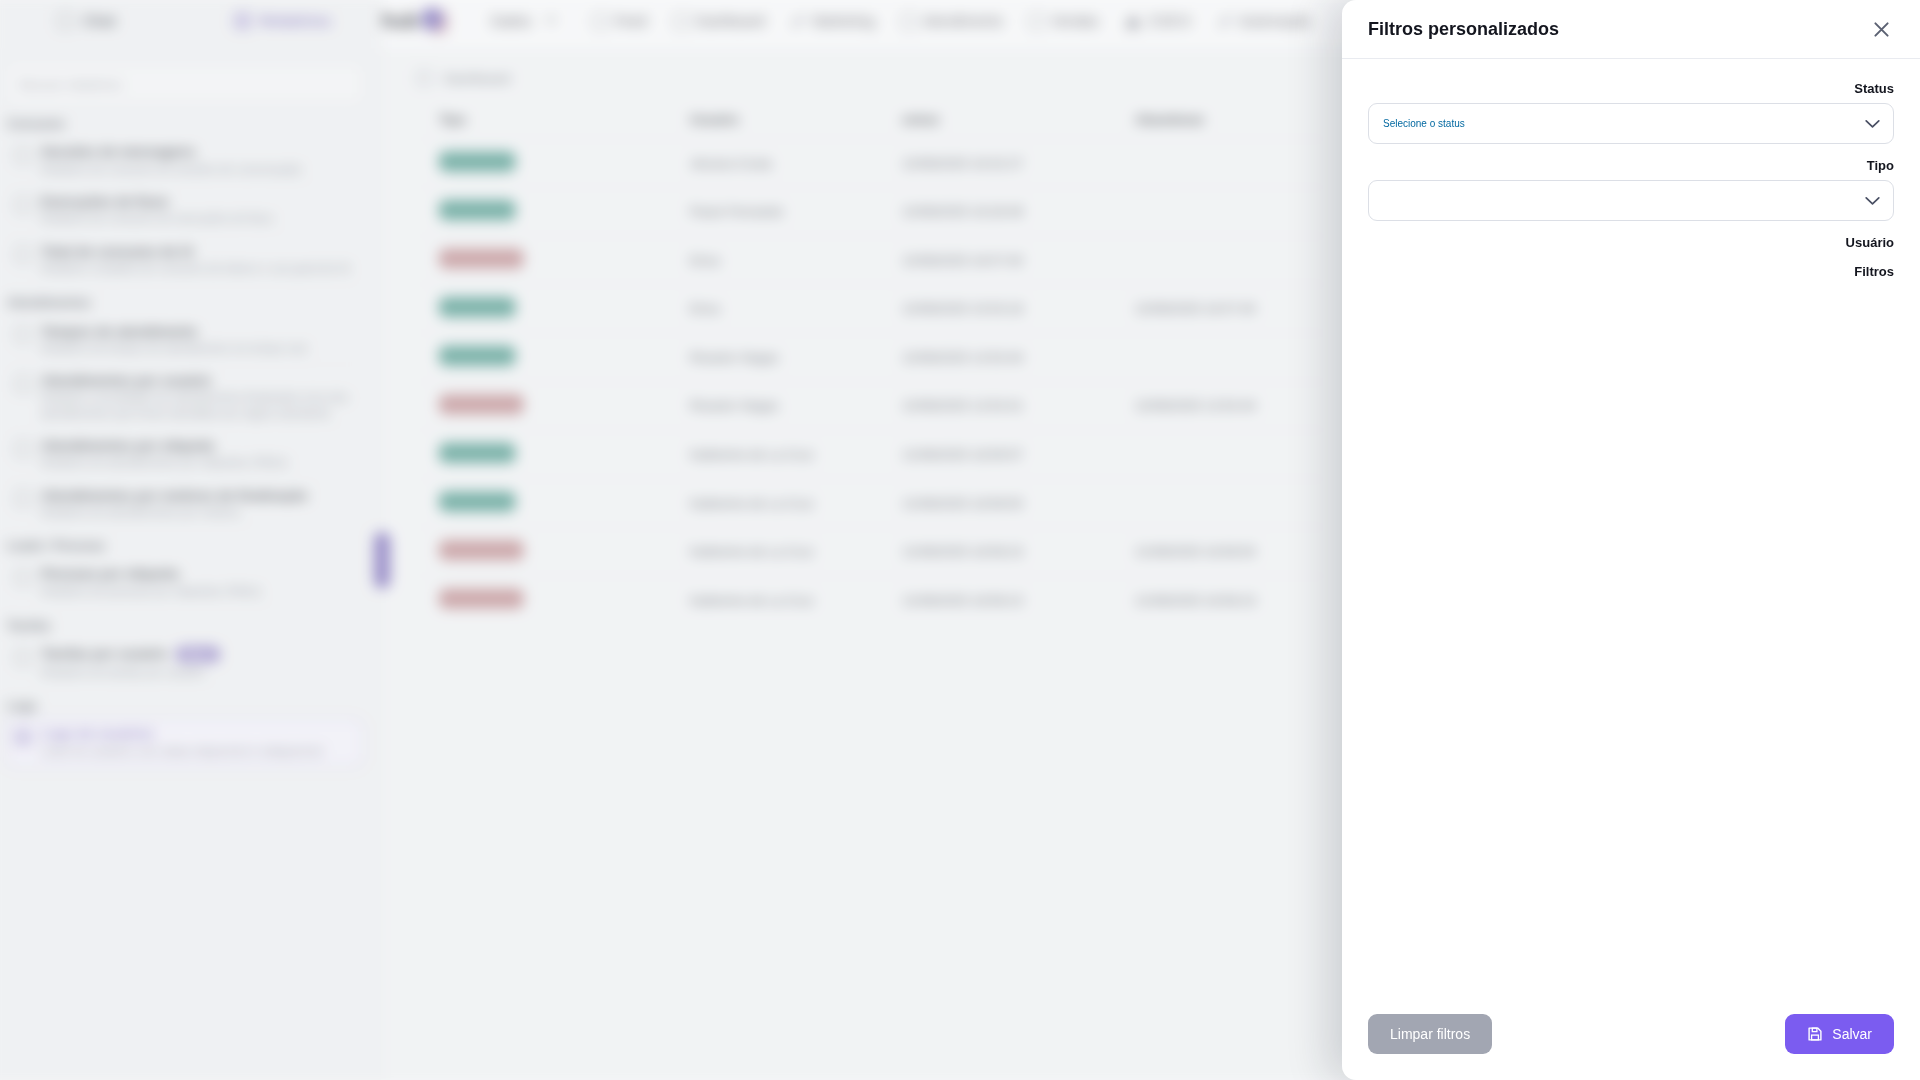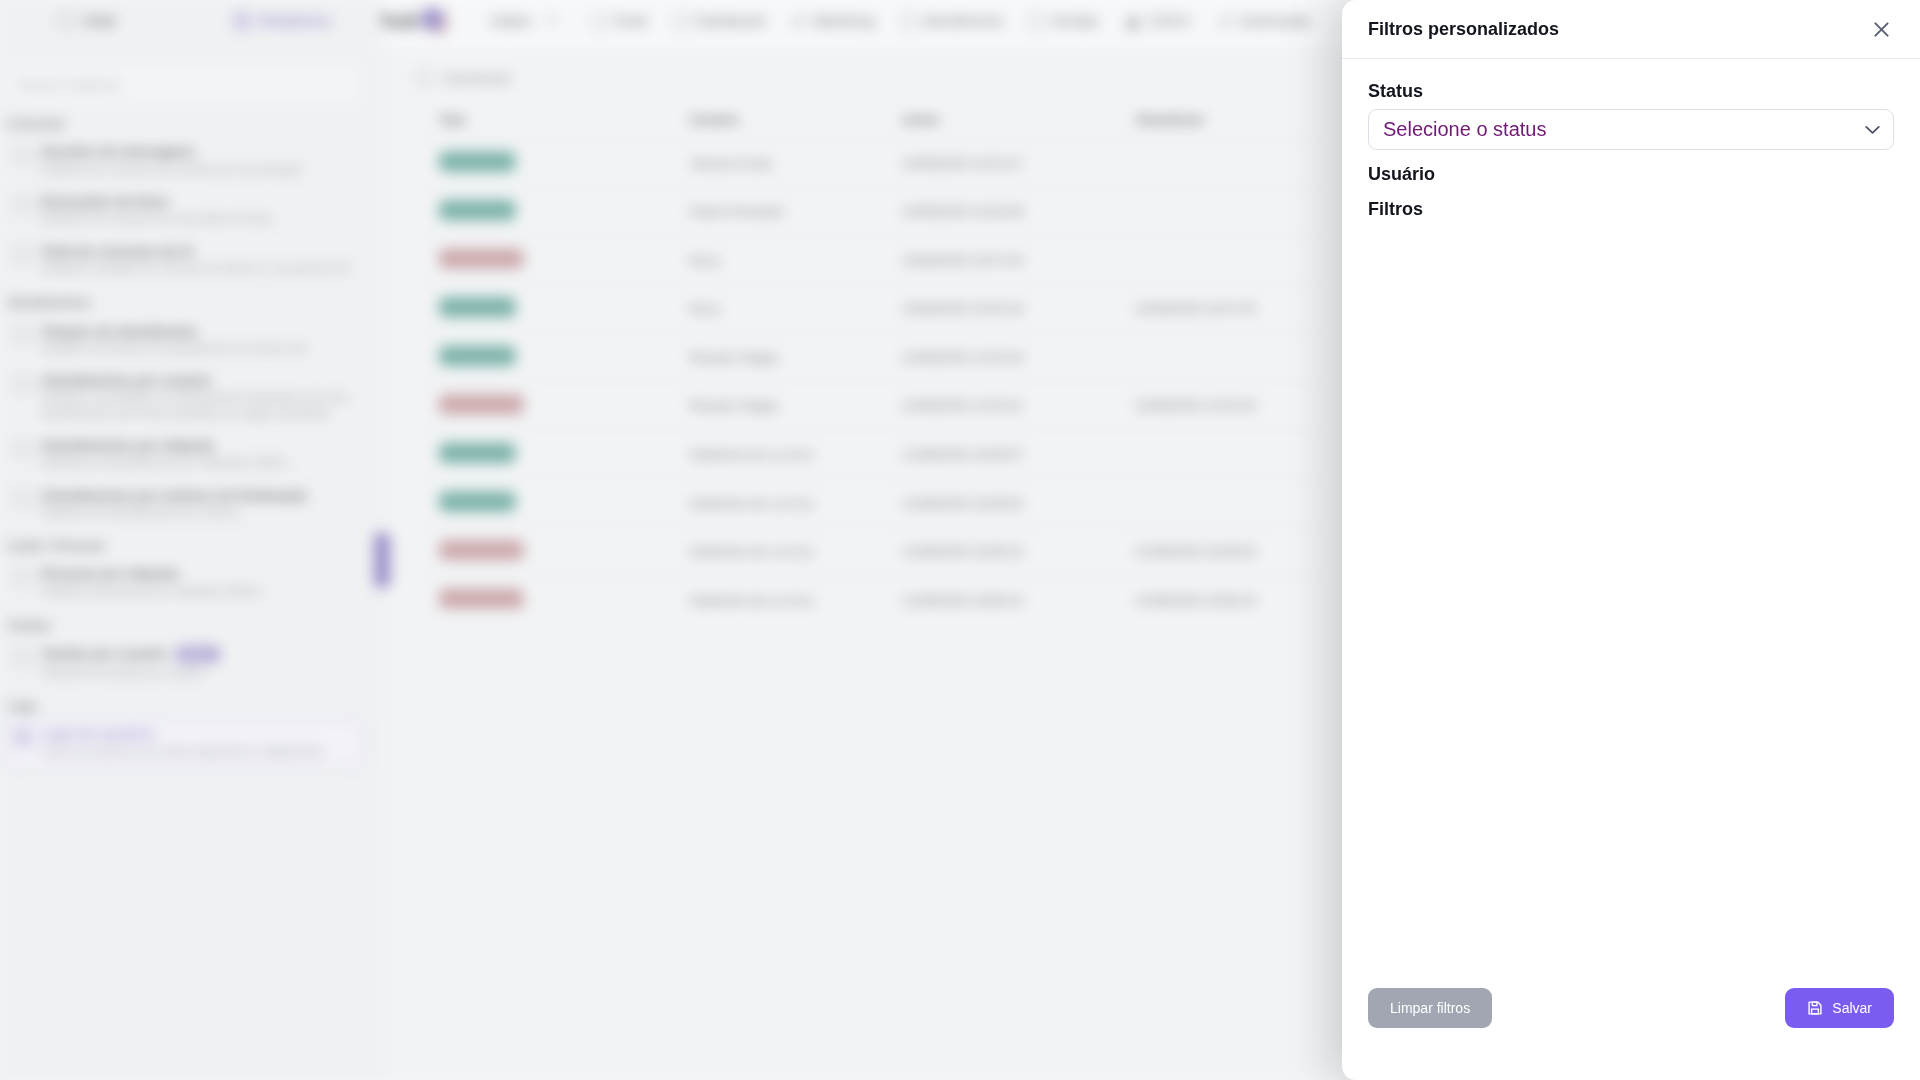--- a/index.html
+++ b/index.html
@@ -153,37 +153,38 @@
   .panel-title { font-size: 18px; font-weight: 700; color: #14161f; }
   .close-btn {
     width: 34px; height: 34px; display: flex; align-items: center; justify-content: center;
     border-radius: 8px; cursor: pointer;
   }
   .close-btn svg { display: block; }
 
   .panel-body { flex: 1; overflow: hidden; padding: 22px 26px 0 26px; }
   .field { margin-bottom: 14px; }
   .field-label {
-    display: block; font-size: 18px; font-weight: 700; color: #14161f;
+    display: block; font-size: 13px; font-weight: 700; color: #14161f;
     margin-bottom: 7px;
+    text-align: right;
   }
   .select {
     position: relative; height: 41px; border: 1px solid #dcdfe6; border-radius: 9px;
     background: #fff; display: flex; align-items: center;
     padding: 0 40px 0 14px; cursor: pointer;
   }
-  .select-value { font-size: 20px; color: #701a75; white-space: nowrap; overflow: hidden; text-overflow: ellipsis; }
+  .select-value { font-size: 10px; color: #0369a1; white-space: nowrap; overflow: hidden; text-overflow: ellipsis; }
   .chev {
     position: absolute; right: 13px; top: 50%; transform: translateY(-50%);
     pointer-events: none; display: block;
   }
 
   .panel-foot {
     flex: none; height: 92px;
-    display: flex; align-items: flex-start; justify-content: space-between;
+    display: flex; align-items: center; justify-content: space-between;
     padding: 0 26px;
   }
   .btn {
     height: 40px; border: none; border-radius: 9px; cursor: pointer;
     font-family: inherit; font-size: 14px; font-weight: 400;
     display: inline-flex; align-items: center; justify-content: center; gap: 9px;
   }
   .btn-clear { background: #a2a6b2; color: #ffffff; padding: 0 22px; }
   .btn-save { background: #7b5cf0; color: #ffffff; padding: 0 22px; font-weight: 500; }
   .btn-save svg { display: block; }
@@ -433,20 +434,29 @@
       <div class="field">
         <span class="field-label">Status</span>
         <div class="select">
           <span class="select-value">Selecione o status</span>
           <svg class="chev" width="15" height="9" viewBox="0 0 15 9" aria-hidden="true">
             <path d="M1.2 1.3 L7.5 7.4 L13.8 1.3" stroke="#4a5064" stroke-width="1.7" fill="none" stroke-linecap="round" stroke-linejoin="round"></path>
           </svg>
         </div>
       </div>
 
+      <div class="field">
+        <span class="field-label">Tipo</span>
+        <div class="select">
+          <span class="select-value"></span>
+          <svg class="chev" width="15" height="9" viewBox="0 0 15 9" aria-hidden="true">
+            <path d="M1.2 1.3 L7.5 7.4 L13.8 1.3" stroke="#4a5064" stroke-width="1.7" fill="none" stroke-linecap="round" stroke-linejoin="round"></path>
+          </svg>
+        </div>
+      </div>
 
       <div class="field">
         <span class="field-label">Usuário</span>
       </div>
 
 
       <div class="field">
         <span class="field-label">Filtros</span>
       </div>
 

